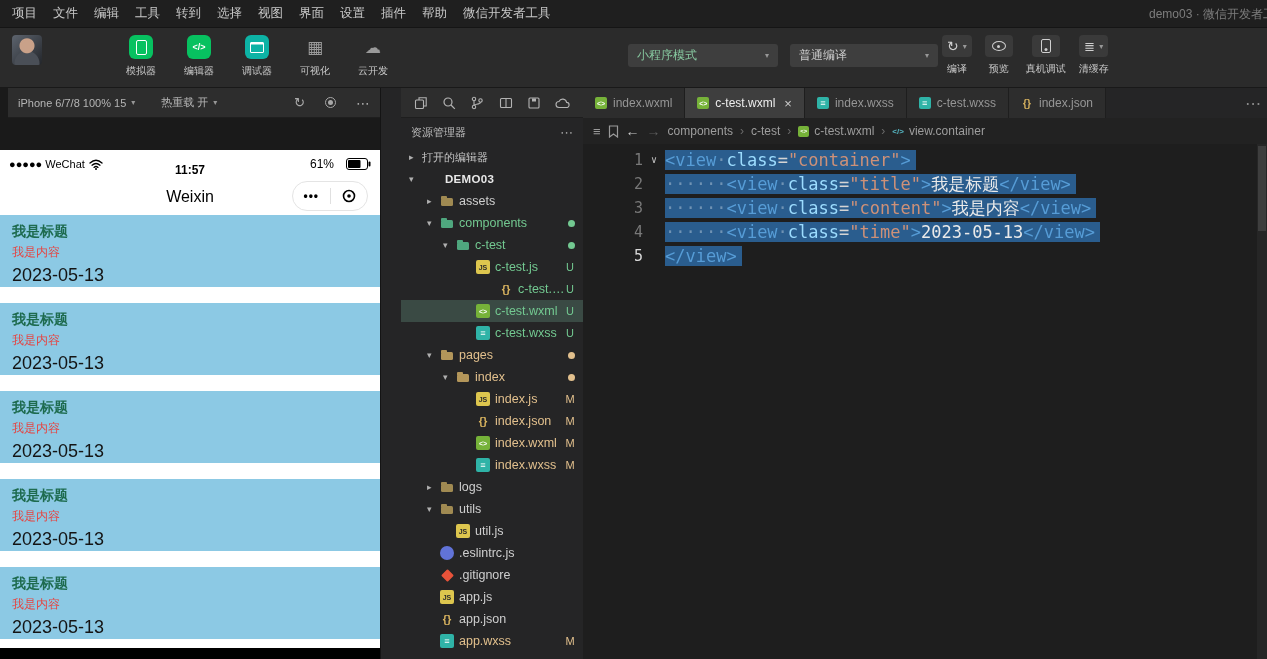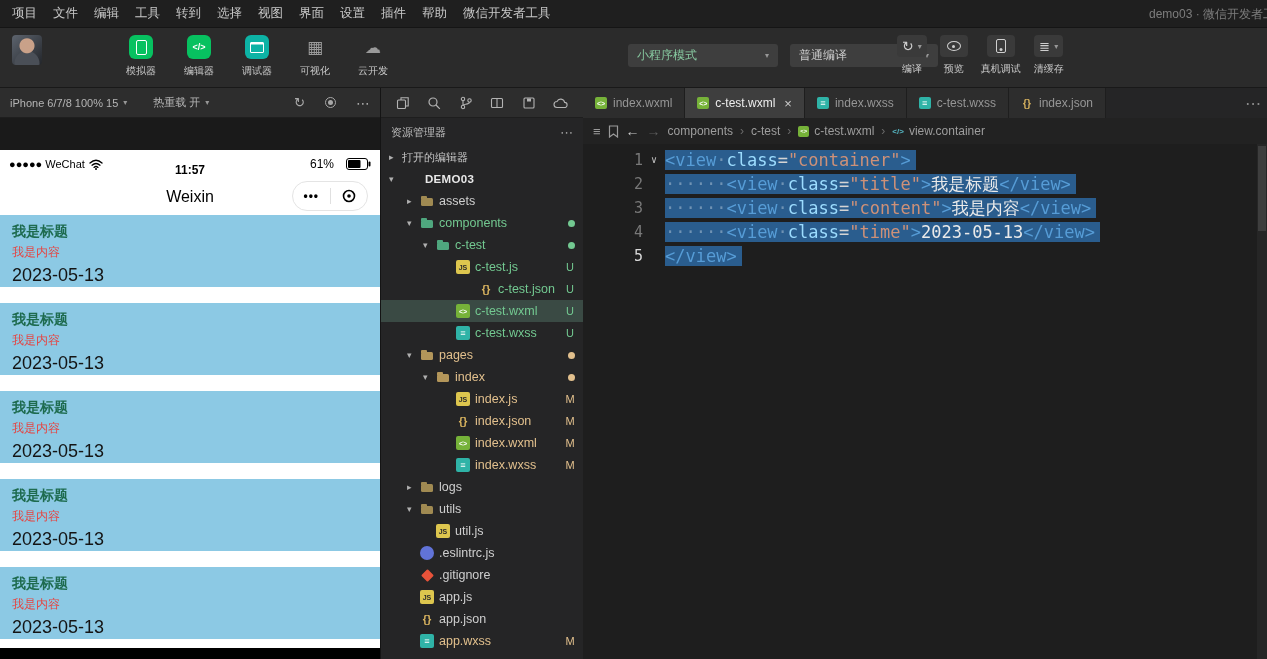--- a/index.html
+++ b/index.html
@@ -34,36 +34,36 @@
   .tico-debug::before { content:''; width:12px; height:9px; border:1.5px solid #fff; border-radius:1px;
     box-shadow:inset 0 3px 0 -1.5px #fff; }
   .tico-vis { color:#9a9a9a; font-size:17px; }  .tico-vis::before { content:'▦'; }
   .tico-cloud { color:#9a9a9a; font-size:16px; } .tico-cloud::before { content:'☁'; }
   .select { position:absolute; top:16px; height:23px; background:#3e3e3e; border-radius:3px;
     display:flex; align-items:center; font-size:12px; padding:0 9px; }
   #mode-select { left:628px; width:150px; color:#87c9a0; }
   #compile-select { left:790px; width:148px; color:#cccccc; }
   .caret { margin-left:auto; color:#979797; font-size:8px; }
   .caret::before { content:'▾'; }
-  .tb-right { position:absolute; left:897px; top:7px; display:flex; gap:13px; }
+  .tb-right { position:absolute; left:942px; top:7px; display:flex; gap:13px; }
   .rico { height:22px; min-width:28px; background:#3a3a3a; border-radius:4px; display:flex;
     align-items:center; justify-content:center; color:#cfcfcf; gap:4px; padding:0 5px; }
   .rico .caret { margin-left:0; }
   .g-refresh::before { content:'↻'; font-size:14px; }
   .g-layers::before { content:'≣'; font-size:13px; }
   .eye { width:14px; height:10px; border:1.5px solid #cfcfcf; border-radius:50%; position:relative; display:inline-block; }
   .eye::after { content:''; position:absolute; inset:0; margin:auto; width:3px; height:3px; border-radius:50%; background:#cfcfcf; }
   .phoneic { width:10px; height:14px; border:1.5px solid #cfcfcf; border-radius:2px; position:relative; display:inline-block; }
   .phoneic::after { content:''; position:absolute; left:50%; bottom:1px; transform:translateX(-50%);
     width:3px; height:3px; border-radius:50%; background:#cfcfcf; }
 
   
   .sim-panel { position:absolute; left:0; top:88px; width:380px; height:571px; background:#1a1a1a; }
   .sim-bar { height:30px; background:#2d2d2d; border-bottom:1px solid #1e1e1e; display:flex;
-    align-items:center; font-size:11px; color:#b5b5b5; padding:0 10px; }
+    align-items:center; font-size:11px; color:#b5b5b5; padding:0 10px;margin-left:8px; }
   .sim-bar .dev,.sim-bar .hot { display:flex; align-items:center; gap:5px; }
   .sim-bar .hot { margin-left:26px; }
   .sim-icons { margin-left:auto; display:flex; gap:20px; align-items:center; color:#a8a8a8; }
   .icon-refresh::before { content:'↻'; font-size:13px; }
   .icon-record { width:11px; height:11px; border:1.5px solid #a8a8a8; border-radius:50%; position:relative; display:inline-block; }
   .icon-record::after { content:''; position:absolute; inset:2px; border-radius:50%; background:#a8a8a8; }
   .icon-more::before { content:'⋯'; font-size:14px; }
   .phone { position:absolute; left:0; top:62px; width:380px; height:498px; background:#ffffff; overflow:hidden; }
   .status-bar { height:28px; position:relative; display:flex; align-items:center; padding:0 9px; color:#000; }
   .sb-left { display:flex; align-items:center; gap:4px; font-size:11px; font-weight:500; }
@@ -77,21 +77,21 @@
   .capsule .divider { width:1px; height:16px; background:#e0e0e0; }
   .capsule .target { flex:1; display:flex; align-items:center; justify-content:center; }
   .card { height:72px; background:#8cc9e4; margin-bottom:16px; padding:8px 12px 0; }
   .card-title { font-size:14px; font-weight:600; color:#1e6b4f; }
   .card-content { font-size:12px; color:#e64340; margin-top:3px; }
   .card-date { font-size:18px; color:#141414; margin-top:4px; }
   .home-bar { position:absolute; left:0; top:560px; width:380px; height:11px; background:#000; }
 
   
   .explorer { position:absolute; left:380px; top:88px; width:203px; height:571px; background:#252526;
-    border-left:1px solid #141414; overflow:hidden; }
+    border-left:1px solid #141414; overflow:hidden;padding-left:20px; }
   .explorer-icons { height:30px; background:#2d2d2d; border-bottom:1px solid #1e1e1e; display:flex;
     align-items:center; justify-content:space-around; padding:0 6px; }
   .xico { display:flex; align-items:center; }
   .explorer-header { height:28px; display:flex; align-items:center; padding:0 10px; font-size:11px; color:#bcbcbc; }
   .explorer-header .more { margin-left:auto; color:#9a9a9a; }
   .explorer-header .more::before { content:'⋯'; font-size:13px; }
   .tree { font-size:12.5px; color:#cfcfcf; }
   .tree-row { height:22px; display:flex; align-items:center; padding-right:8px; }
   .tree-row.selected { background:#3a4a44; }
   .tree-row.header .lbl { font-size:11px; color:#c5c5c5; }

